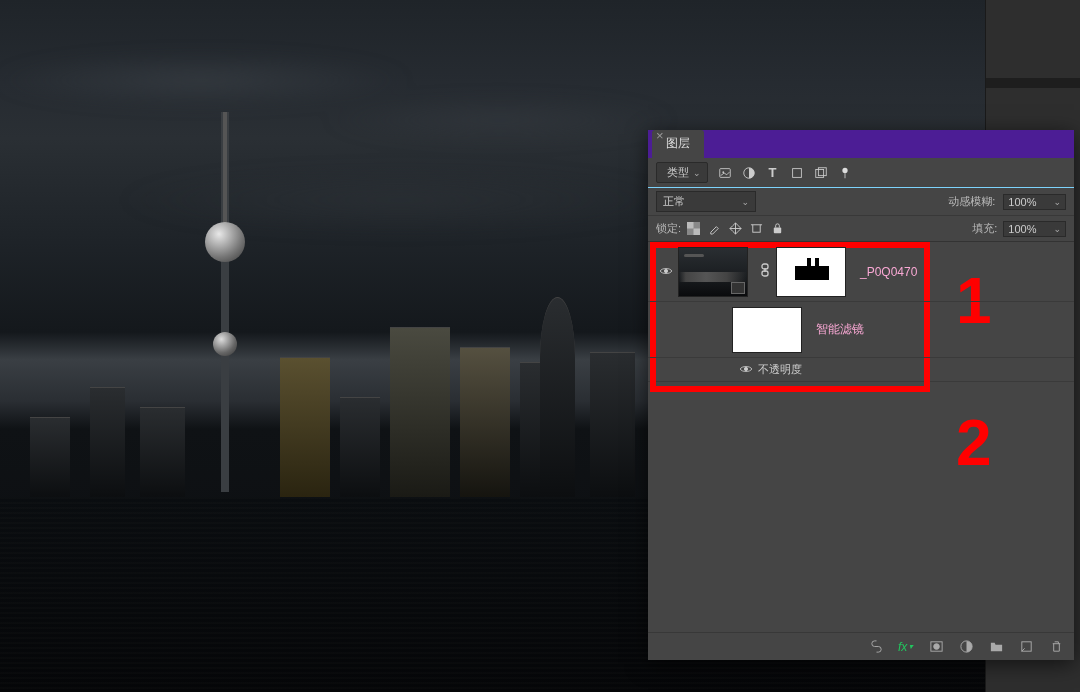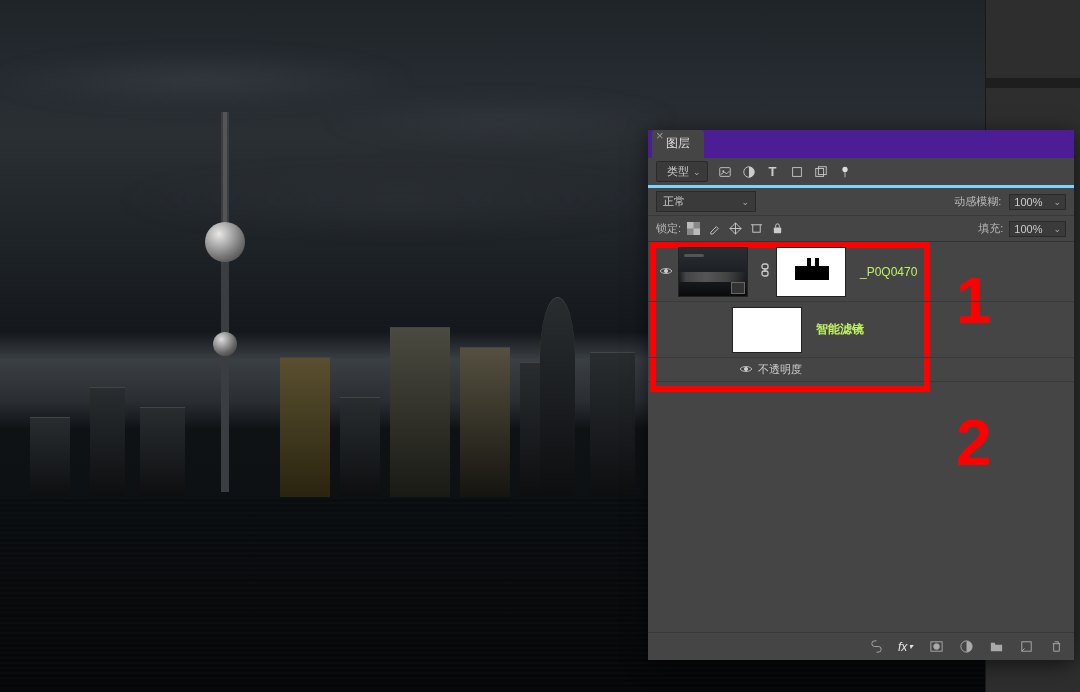--- a/index.html
+++ b/index.html
@@ -83,21 +83,21 @@
     height: 28px; display:flex; 
     background:#4c1d95; padding-left:4px;
   }
   .panel-tab {
     padding: 5px 14px 4px; background:#454545;
     color:#ddd; font-size:12px;
     border-top-left-radius:3px; border-top-right-radius:3px;
   }
   .panel-toolbar {
     height: 30px; display:flex; align-items:center; gap:10px;
-    padding: 0 8px; border-bottom:3px solid #7dd3fc;
+    padding: 0 8px; border-bottom:1px solid #7dd3fc;
   }
   .filter-select {
     display:flex; align-items:center; gap:4px;
     background:#3a3a3a; border:1px solid #2a2a2a;
     padding:2px 6px; border-radius:2px; color:#ccc; font-size:11px;
   }
   .chev { font-size:9px; color:#aaa; }
   .tb-icons { display:flex; gap:10px; color:#ccc; font-size:13px; align-items:center;}
   .tb-icons span { display:inline-flex; width:14px; height:14px; align-items:center; justify-content:center;}
   .tb-icons svg { width:14px; height:14px; }
@@ -105,21 +105,21 @@
   .panel-row2 {
     height: 28px; display:flex; align-items:center; gap:8px;
     padding: 0 8px; border-bottom:1px solid #383838; font-size:11px;
   }
   .blend-select {
     flex:0 0 100px; background:#3a3a3a; border:1px solid #2a2a2a;
     padding:2px 6px; display:flex; justify-content:space-between; align-items:center;
   }
   .spacer { flex:1; }
   .lbl { color:#bbb; }
-  .val-box { background:#3a3a3a; border:1px solid #2a2a2a; padding:1px 4px; display:inline-flex; align-items:center; gap:11px;}
+  .val-box { background:#3a3a3a; border:1px solid #2a2a2a; padding:1px 4px; display:inline-flex; align-items:center; gap:17px;}
 
   .panel-row3 {
     height: 26px; display:flex; align-items:center; gap:6px;
     padding: 0 8px; border-bottom:1px solid #333; font-size:11px;
   }
   .lock-icons { display:flex; gap:8px; align-items:center; }
   .lock-icons span { width:13px; height:13px; display:inline-flex; align-items:center; justify-content:center;}
 
   .layers-list { position:relative; height: 388px; overflow:hidden;}
 
@@ -142,43 +142,43 @@
   .link-icon { width:14px; color:#bbb; margin:0 4px; text-align:center;}
   .mask {
     width:70px; height:50px; background:#fff; border:1px solid #222; flex-shrink:0;
     position:relative;
   }
   .mask .shape1 { position:absolute; left:18px; top:18px; width:34px; height:14px; background:#000; }
   .mask .shape1::before{content:"";position:absolute;left:12px;top:-8px;width:4px;height:8px;background:#000;}
   .mask .shape1::after{content:"";position:absolute;left:20px;top:-8px;width:4px;height:8px;background:#000;}
   .mask .dots::before{content:"";position:absolute;left:22px;top:18px;width:3px;height:3px;background:#000;border-radius:50%;}
   .mask .dots::after{content:"";position:absolute;left:42px;top:18px;width:3px;height:3px;background:#000;border-radius:50%;}
-  .layer-name { margin-left:14px; color:#bef264; font-size:12px;}
-
-  .smart-row { min-height:56px; padding-left:60px;font-weight:bold;}
+  .layer-name { margin-left:14px; color:#f9a8d4; font-size:12px;}
+
+  .smart-row { min-height:56px; padding-left:60px;}
   .smart-thumb { width:70px; height:46px; background:#fff; border:1px solid #222;}
   .filter-sub {
     height:24px; display:flex; align-items:center;
     padding-left:86px; border-bottom:1px solid #3a3a3a; font-size:11px; color:#ccc;
   }
   .filter-sub .eye-col{width:24px;}
 
   .annot-box {
     position:absolute; border:6px solid #ff0000; pointer-events:none;
   }
   .annot1 { left:2px; top:0px; width:280px; height:150px;}
   .annot-num { position:absolute; font-size:64px; font-weight:900; color:#ff0000; font-family:Arial,sans-serif;}
   .n1{ left:308px; top:22px;}
   .n2{ left:308px; top:164px;}
 
   .panel-footer {
     position:absolute; left:0; right:0; bottom:0; height:28px;
     display:flex; align-items:center; justify-content:flex-end; gap:14px;
     padding-right:10px; border-top:1px solid #383838; background:#454545;
-    color:#e5e5e5;
+    color:#22c55e;
   }
   .panel-footer span{display:inline-flex;width:16px;height:16px;align-items:center;justify-content:center;}
   .panel-footer svg{width:15px;height:15px;}
 </style>
 </head>
 <body>
 
 <div class="canvas-area">
   <div class="sky-cloud"></div>
   <div class="tower">

